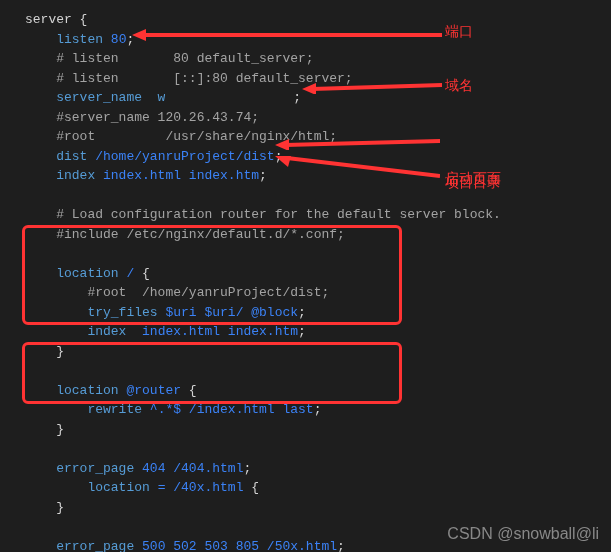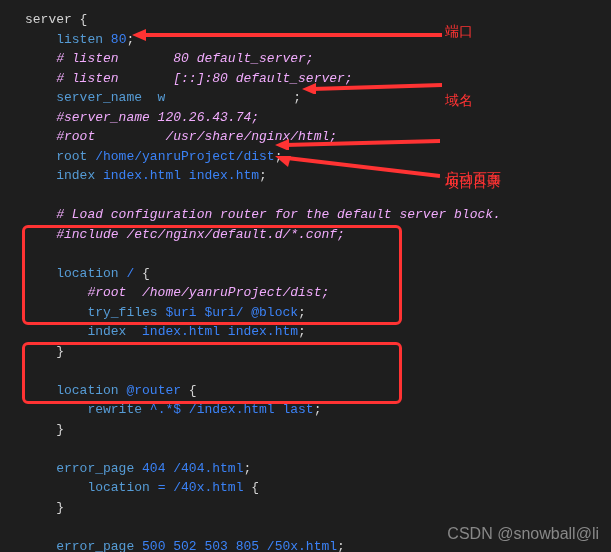--- a/index.html
+++ b/index.html
@@ -14,21 +14,21 @@
       overflow: hidden;
       position: relative;
     }
     .code-area {
       position: absolute;
       top: 10px;
       left: 25px;
       white-space: pre;
     }
     .kw-blue { color: #569cd6; }
-    .kw-green { color: #f0abfc; font-style: italic; }
+    .kw-green { color: #a3a3a3; }
     .txt { color: #3b82f6; }
     .redacted {
       display: inline-block;
       background: #1e1e1e;
       width: 120px;
       height: 13px;
       vertical-align: middle;
     }
     .annotation {
       position: absolute;
@@ -59,21 +59,21 @@
 </head>
 <body>
 
 <div class="code-area"><span>server {</span>
 <span class="kw-blue">    listen </span><span class="txt">80</span><span>;</span>
 <span class="kw-green">    # listen       80 default_server;</span>
 <span class="kw-green">    # listen       [::]:80 default_server;</span>
 <span class="kw-blue">    server_name  w</span><span class="redacted"></span><span> ;</span>
 <span class="kw-green">    #server_name 120.26.43.74;</span>
 <span class="kw-green">    #root         /usr/share/nginx/html;</span>
-<span class="kw-blue">    root </span><span class="txt">/home/yanruProject/dist</span><span>;</span>
+<span class="kw-blue">    dist </span><span class="txt">/home/yanruProject/dist</span><span>;</span>
 <span class="kw-blue">    index </span><span class="txt">index.html index.htm</span><span>;</span>
 <span> </span>
 <span class="kw-green">    # Load configuration router for the default server block.</span>
 <span class="kw-green">    #include /etc/nginx/default.d/*.conf;</span>
 <span> </span>
 <span class="kw-blue">    location </span><span class="txt">/ </span><span>{</span>
 <span class="kw-green">        #root  /home/yanruProject/dist;</span>
 <span class="kw-blue">        try_files </span><span class="txt">$uri $uri/ @block</span><span>;</span>
 <span class="kw-blue">        index  </span><span class="txt">index.html index.htm</span><span>;</span>
 <span>    }</span>
@@ -85,21 +85,21 @@
 <span class="kw-blue">    error_page </span><span class="txt">404 /404.html</span><span>;</span>
 <span class="kw-blue">        location </span><span class="txt">= /40x.html </span><span>{</span>
 <span>    }</span>
 <span> </span>
 <span class="kw-blue">    error_page </span><span class="txt">500 502 503 805 /50x.html</span><span>;</span>
 
 
 </div>
 
 <div class="annotation" style="top:21px; left:445px;">端口</div>
-<div class="annotation" style="top:75px; left:445px;margin-top:15px;">域名</div>
+<div class="annotation" style="top:75px; left:445px;">域名</div>
 <div class="annotation" style="top:140px; left:445px;margin-top:32px;">项目目录</div>
 <div class="annotation" style="top:168px; left:445px;">启动页面</div>
 
 <svg class="arrow" style="top:28px; left:132px; width:310px; height:14px;">
   <line x1="310" y1="7" x2="10" y2="7" stroke="#ff3333" stroke-width="4"></line>
   <polygon points="0,7 14,1 14,13" fill="#ff3333"></polygon>
 </svg>
 <svg class="arrow" style="top:80px; left:302px; width:140px; height:14px;">
   <line x1="140" y1="5" x2="10" y2="9" stroke="#ff3333" stroke-width="4"></line>
   <polygon points="0,9 14,3 14,15" fill="#ff3333"></polygon>

